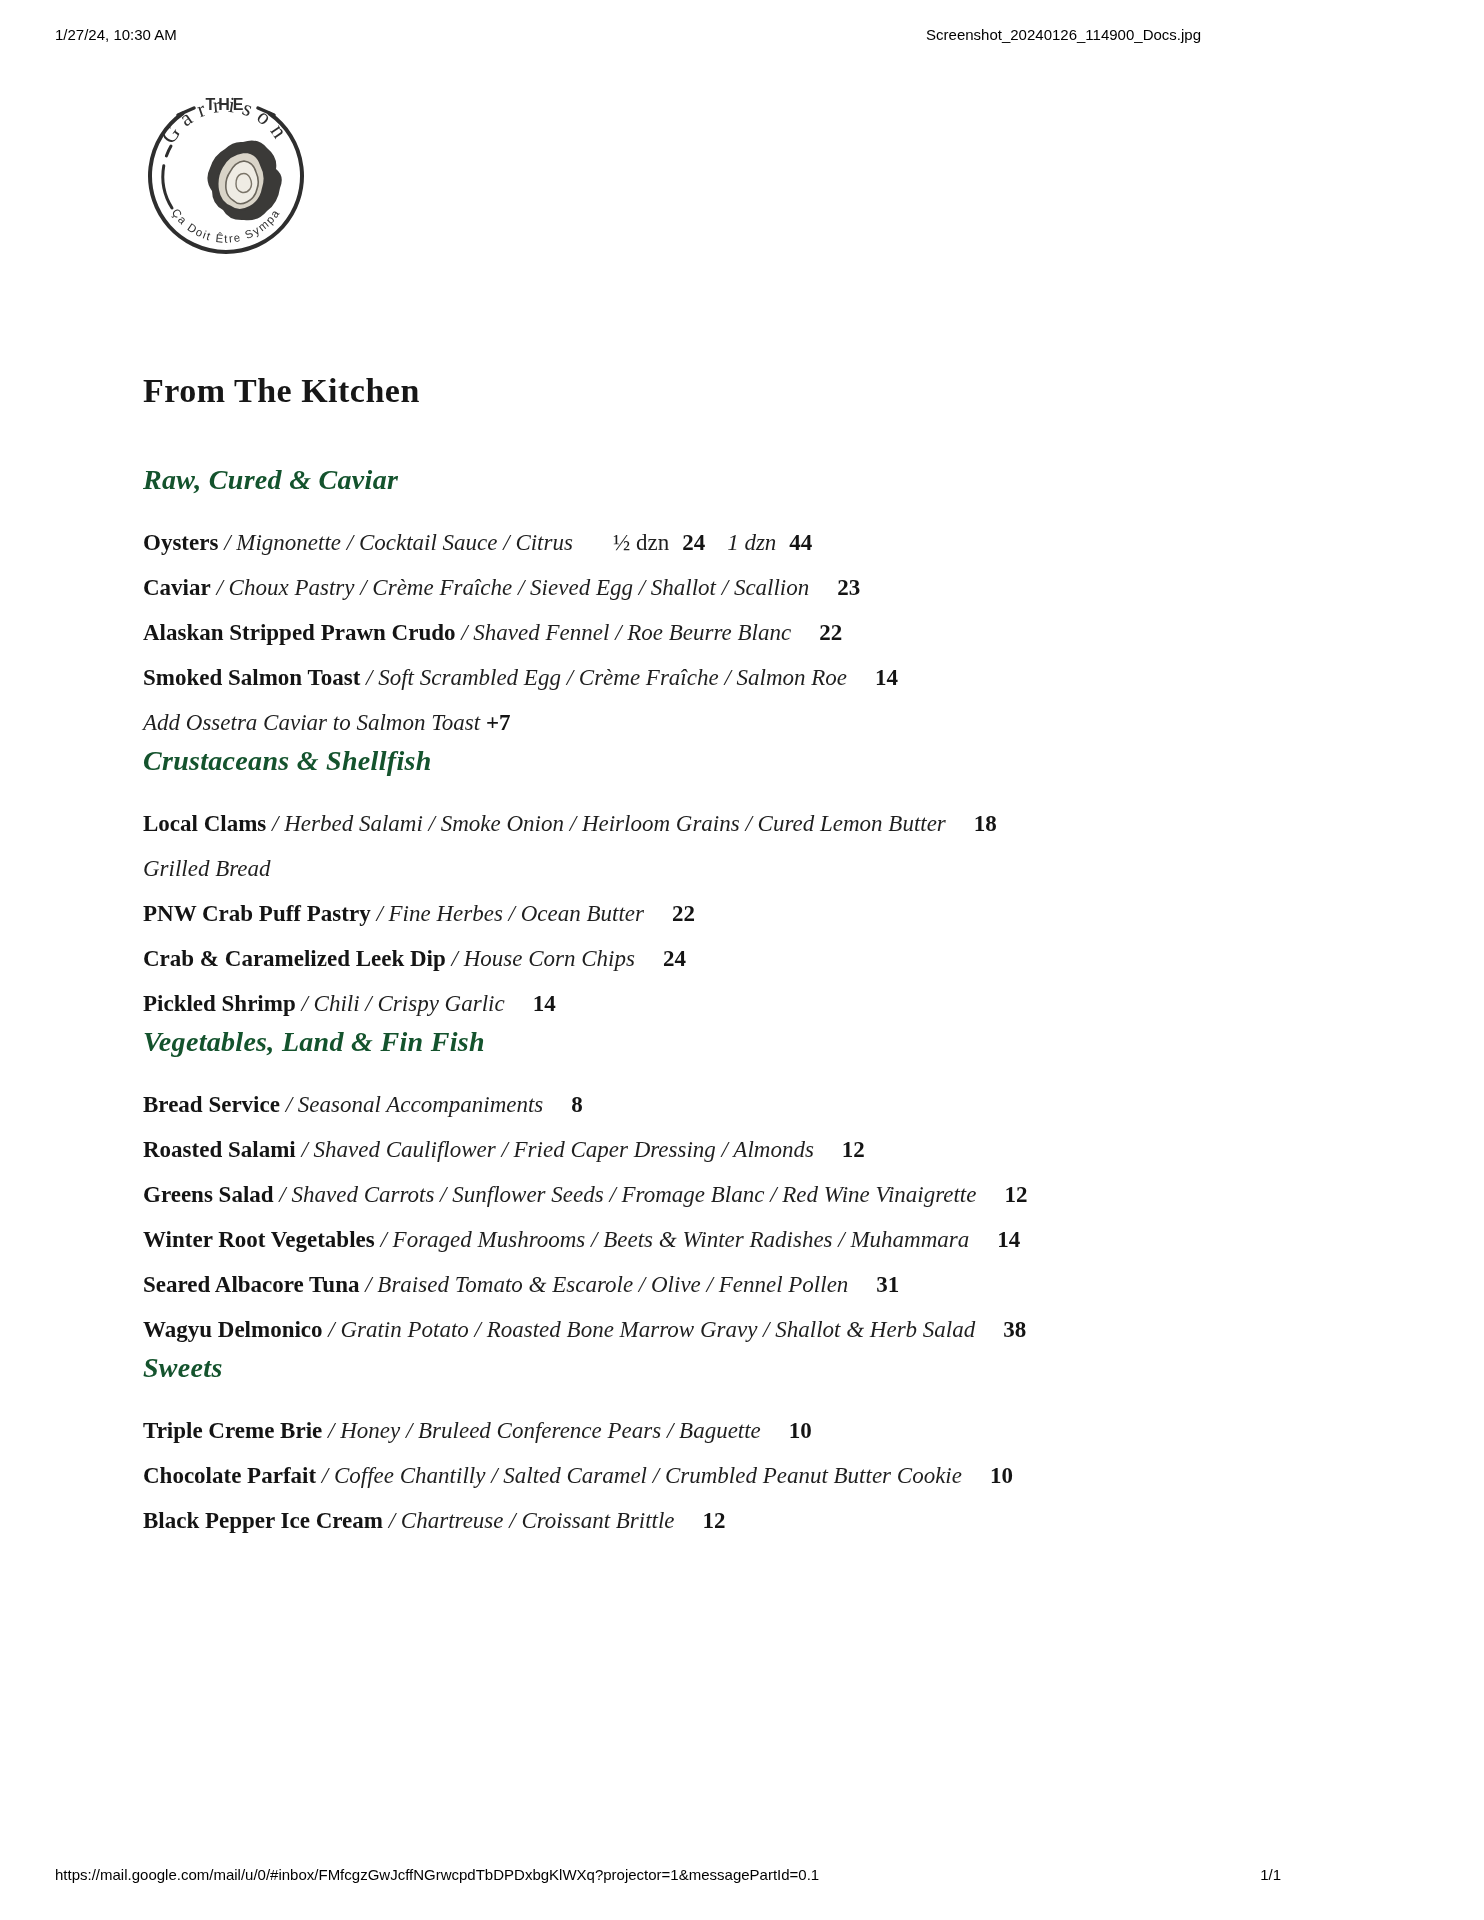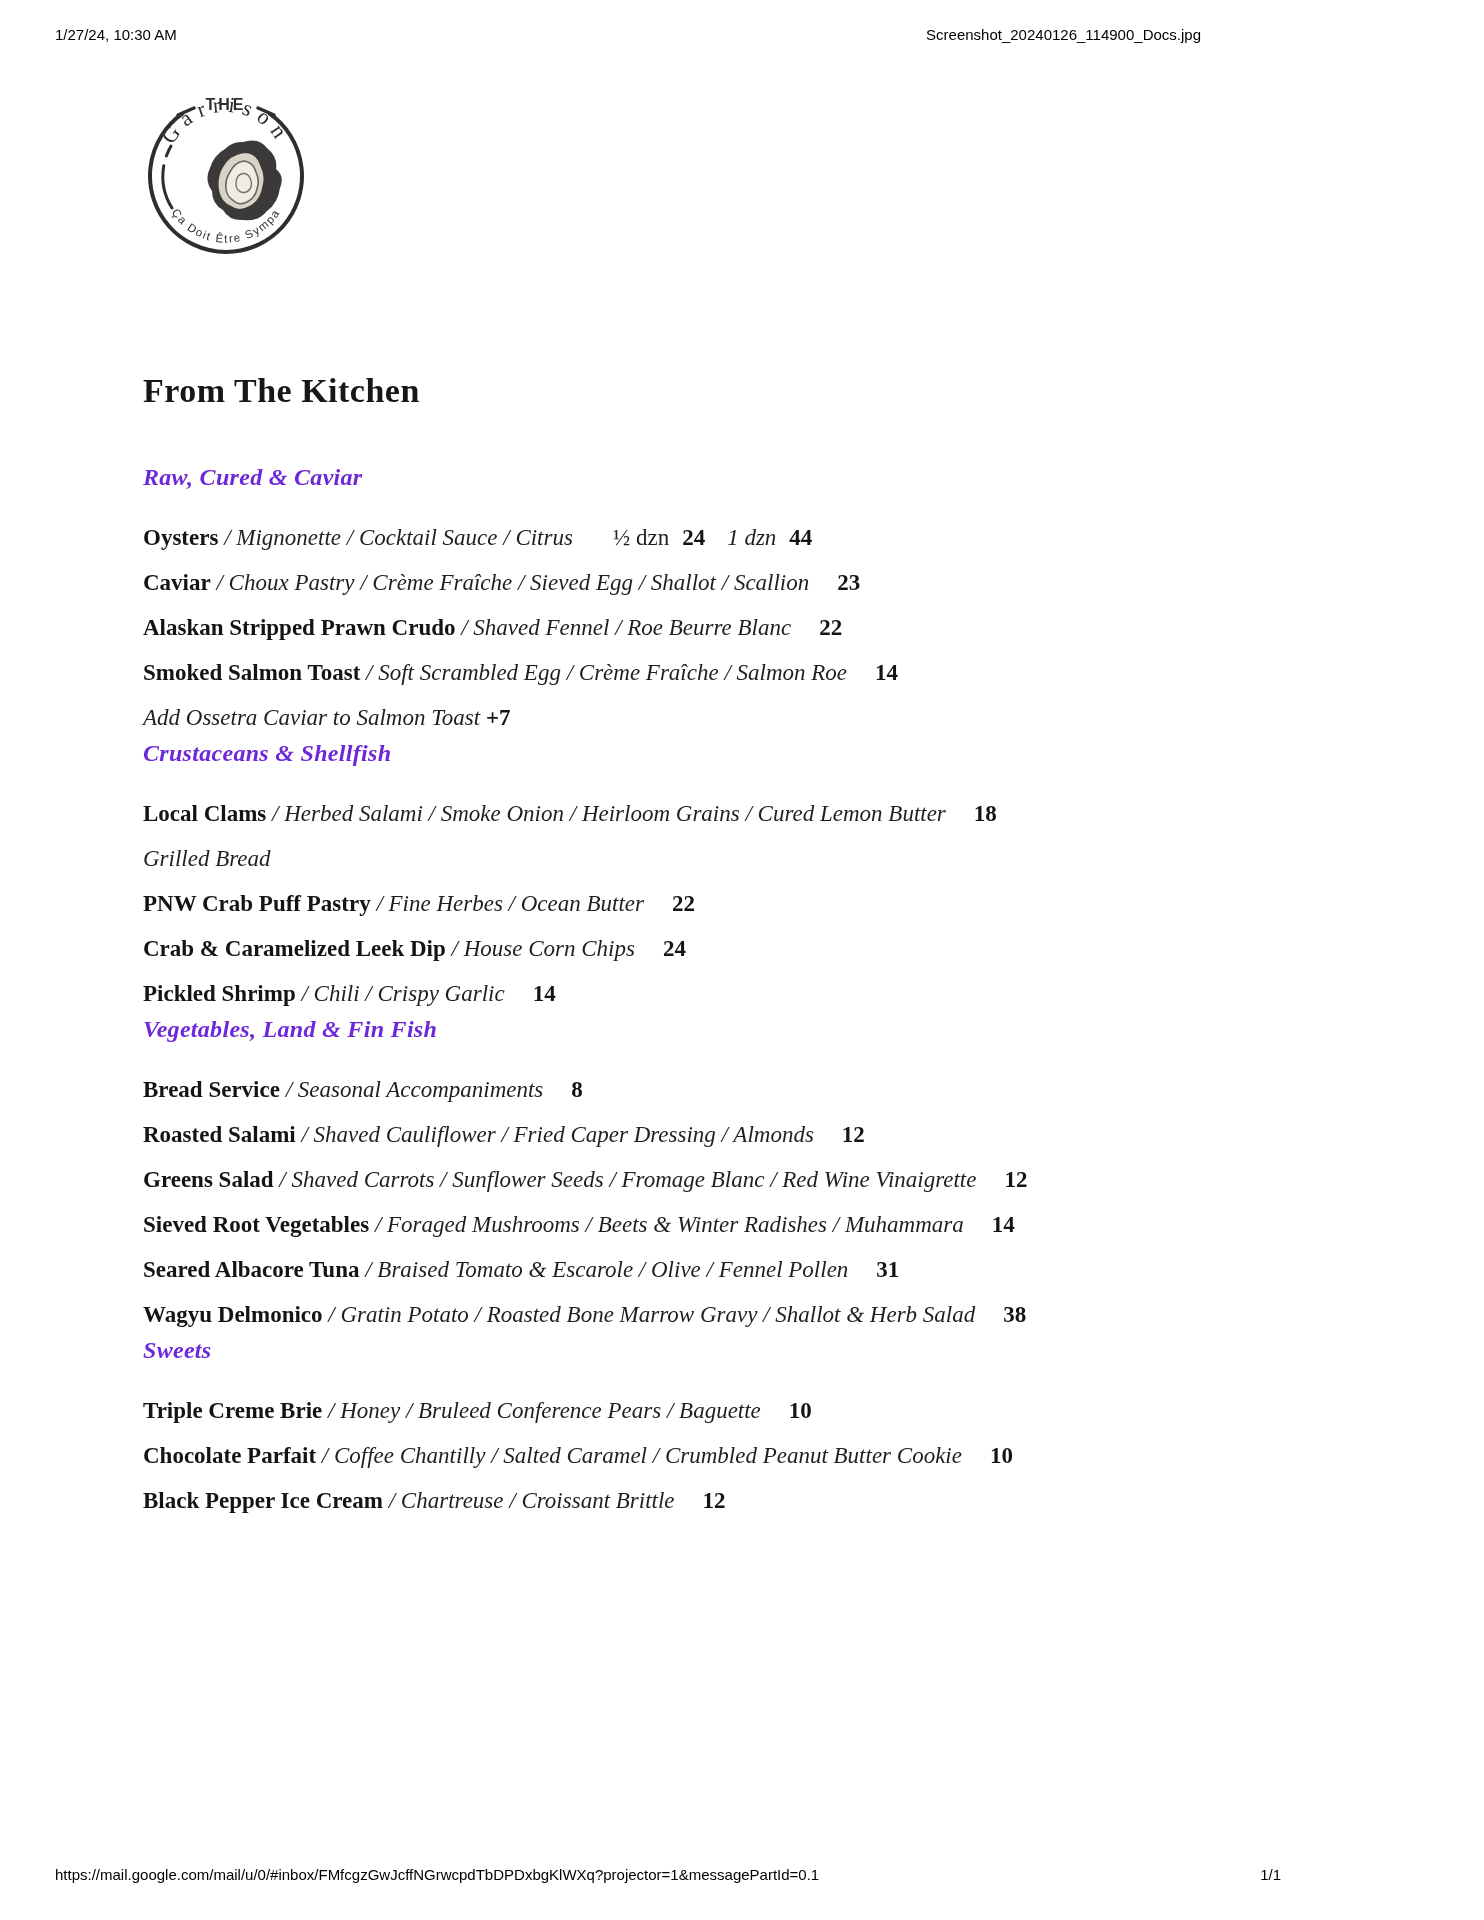--- a/index.html
+++ b/index.html
@@ -25,21 +25,21 @@
   .pf-url{position:absolute;left:0;top:0;}
   .pf-page{position:absolute;right:0;top:0;}
   
   .logo-wrap{position:absolute;left:138px;top:84px;width:176px;height:184px;}
   
   .menu{position:absolute;left:143px;top:372px;width:1260px;}
   .menu-title{
     font-size:34px;font-weight:bold;margin:0 0 54px 0;letter-spacing:.5px;color:#171717;
   }
   .sec-h{
-    font-size:24px;font-weight:bold;font-style:italic;margin:36px 0 24px 0;color:#6d28d9;letter-spacing:.3px;
+    font-size:28px;font-weight:bold;font-style:italic;margin:36px 0 24px 0;color:#14532d;letter-spacing:.3px;
   }
   .sec-h:first-child{margin-top:0;}
   .item,.item-cont{font-size:23px;line-height:45px;white-space:nowrap;color:#1f1f1f;}
   .iname{font-weight:bold;color:#141414;}
   .desc{font-style:italic;}
   .price{font-weight:bold;margin-left:28px;color:#141414;}
   .note-price{font-weight:bold;color:#141414;}
   .pp-label{margin-left:22px;}
   .pp-label.first{margin-left:40px;}
   .pp-label.it{font-style:italic;}
@@ -106,21 +106,21 @@
           <div class="item-cont desc">Grilled Bread</div>
           <div class="item"><span class="iname">PNW Crab Puff Pastry</span><span class="desc"> / Fine Herbes / Ocean Butter</span><span class="price">22</span></div>
           <div class="item"><span class="iname">Crab &amp; Caramelized Leek Dip</span><span class="desc"> / House Corn Chips</span><span class="price">24</span></div>
           <div class="item"><span class="iname">Pickled Shrimp</span><span class="desc"> / Chili / Crispy Garlic</span><span class="price">14</span></div>
         </section>
         <section>
           <h2 class="sec-h">Vegetables, Land &amp; Fin Fish</h2>
           <div class="item"><span class="iname">Bread Service</span><span class="desc"> / Seasonal Accompaniments</span><span class="price">8</span></div>
           <div class="item"><span class="iname">Roasted Salami</span><span class="desc"> / Shaved Cauliflower / Fried Caper Dressing / Almonds</span><span class="price">12</span></div>
           <div class="item"><span class="iname">Greens Salad</span><span class="desc"> / Shaved Carrots / Sunflower Seeds / Fromage Blanc / Red Wine Vinaigrette</span><span class="price">12</span></div>
-          <div class="item"><span class="iname">Sieved Root Vegetables</span><span class="desc"> / Foraged Mushrooms / Beets &amp; Winter Radishes / Muhammara</span><span class="price">14</span></div>
+          <div class="item"><span class="iname">Winter Root Vegetables</span><span class="desc"> / Foraged Mushrooms / Beets &amp; Winter Radishes / Muhammara</span><span class="price">14</span></div>
           <div class="item"><span class="iname">Seared Albacore Tuna</span><span class="desc"> / Braised Tomato &amp; Escarole / Olive  / Fennel Pollen</span><span class="price">31</span></div>
           <div class="item"><span class="iname">Wagyu Delmonico</span><span class="desc"> / Gratin Potato / Roasted Bone Marrow Gravy / Shallot &amp; Herb Salad</span><span class="price">38</span></div>
         </section>
         <section>
           <h2 class="sec-h">Sweets</h2>
           <div class="item"><span class="iname">Triple Creme Brie</span><span class="desc"> / Honey / Bruleed Conference Pears / Baguette</span><span class="price">10</span></div>
           <div class="item"><span class="iname">Chocolate Parfait</span><span class="desc"> / Coffee Chantilly / Salted Caramel / Crumbled Peanut Butter Cookie</span><span class="price">10</span></div>
           <div class="item"><span class="iname">Black Pepper Ice Cream</span><span class="desc"> / Chartreuse / Croissant Brittle</span><span class="price">12</span></div>
         </section>
       </div>

